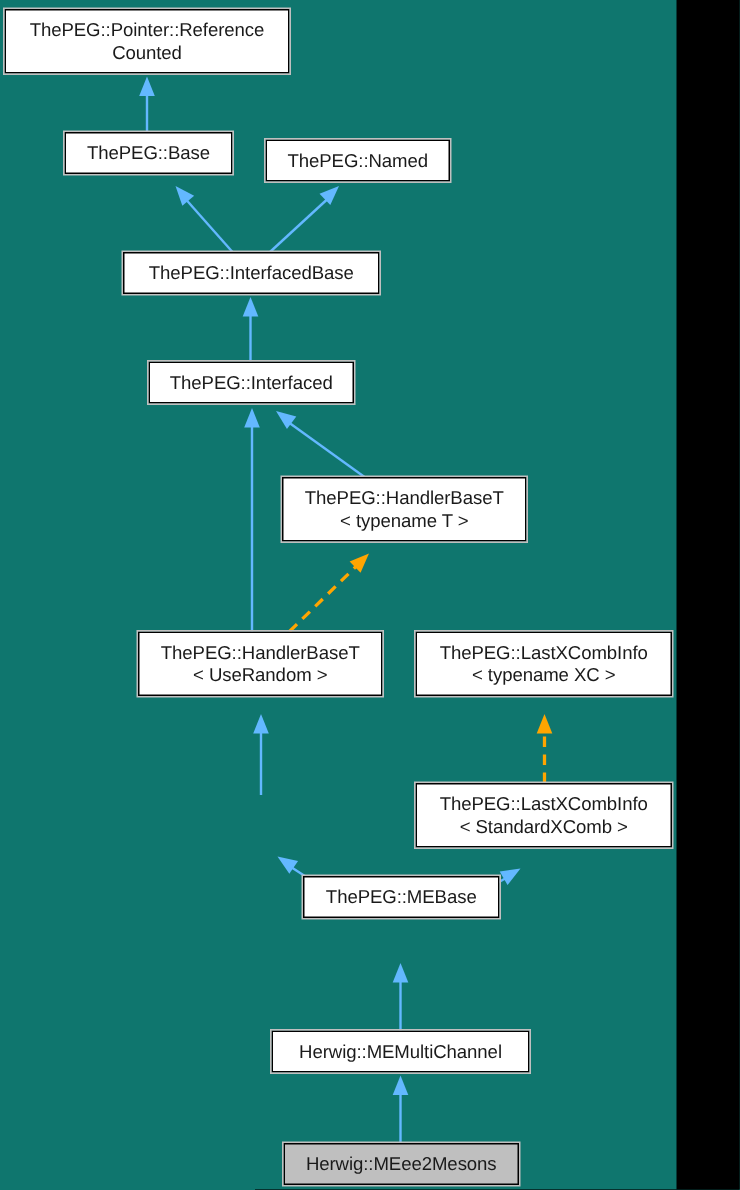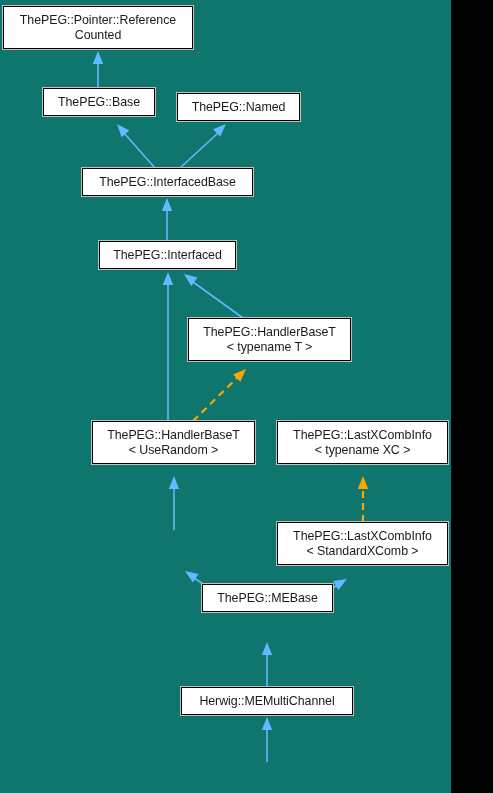--- a/index.html
+++ b/index.html
@@ -114,13 +114,14 @@
     <div class="node" style="left: 188px; top: 318px; width: 163px; height: 43px;"><span class="node-label">ThePEG::HandlerBaseT
 &lt; typename T &gt;</span></div>
     <div class="node" style="left: 92px; top: 421px; width: 163px; height: 43px;"><span class="node-label">ThePEG::HandlerBaseT
 &lt; UseRandom &gt;</span></div>
     <div class="node" style="left: 277px; top: 421px; width: 171px; height: 43px;"><span class="node-label">ThePEG::LastXCombInfo
 &lt; typename XC &gt;</span></div>
     <div class="node" style="left: 277px; top: 522px; width: 171px; height: 43px;"><span class="node-label">ThePEG::LastXCombInfo
 &lt; StandardXComb &gt;</span></div>
     <div class="node" style="left: 202px; top: 584px; width: 131px; height: 28px;"><span class="node-label">ThePEG::MEBase</span></div>
     <div class="node" style="left: 181px; top: 687px; width: 172px; height: 28px; text-align: center;"><span class="node-label">Herwig::MEMultiChannel</span></div>
+    <div class="node highlight" style="left: 189px; top: 762px; width: 157px; height: 28px;"><span class="node-label">Herwig::MEee2Mesons</span></div>
   </div>
 
 </body></html>

